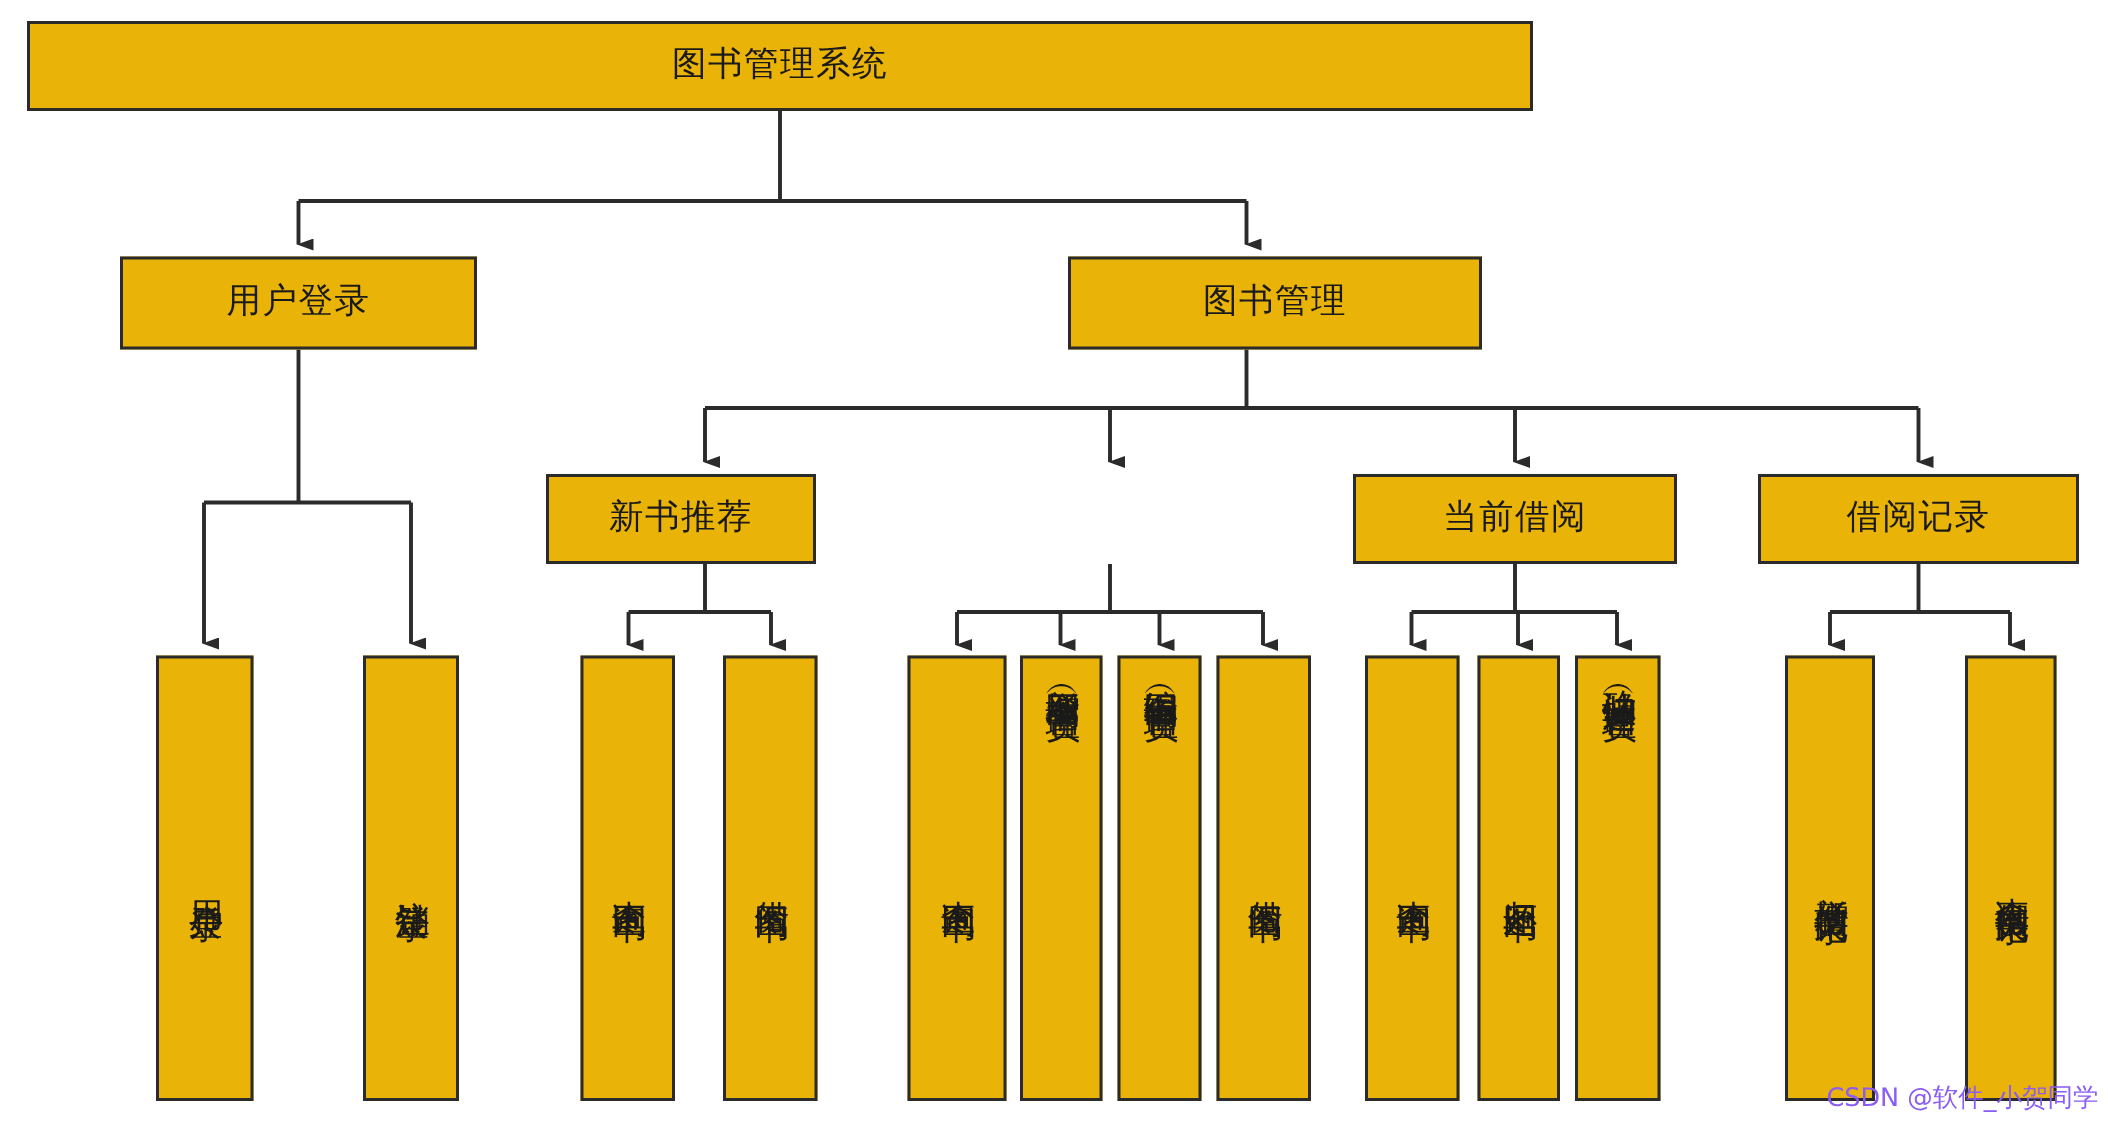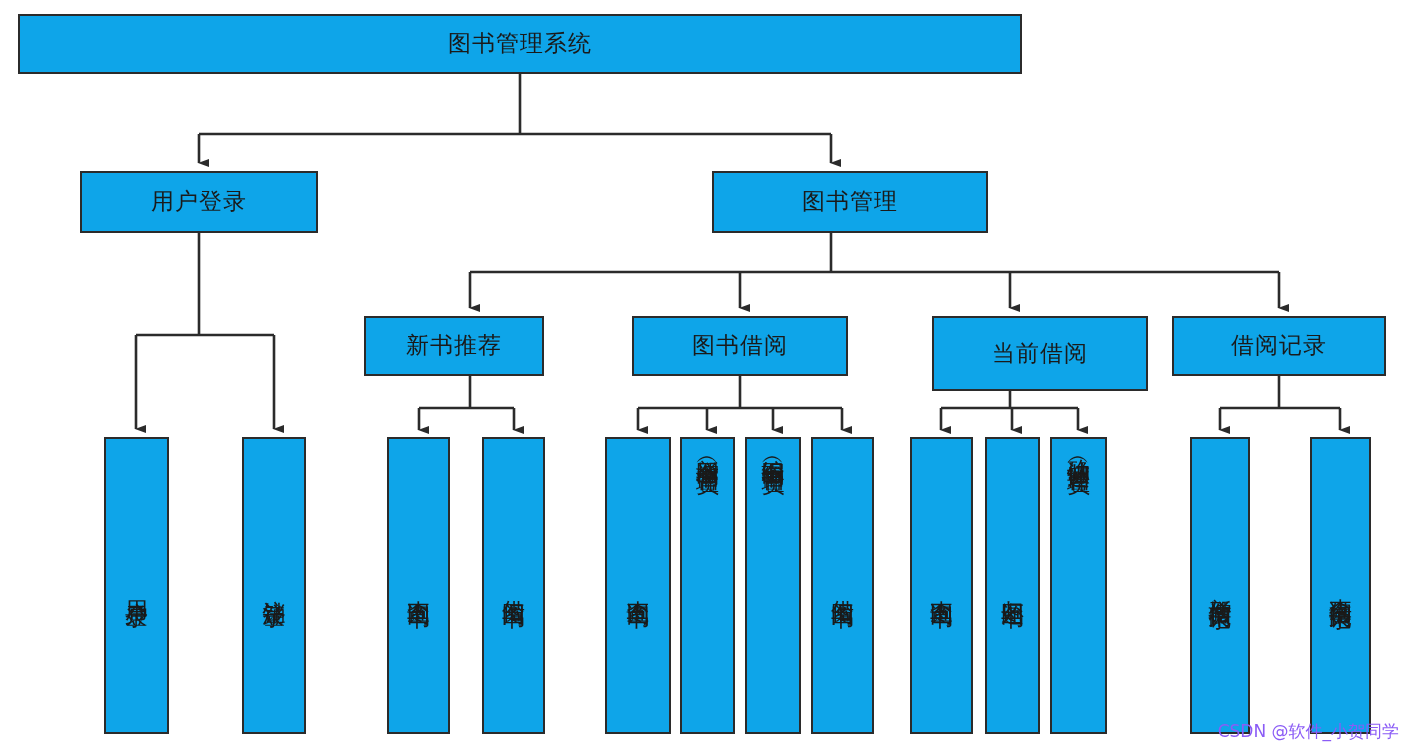--- a/index.html
+++ b/index.html
@@ -22,21 +22,21 @@
   svg.diagram-canvas {
     position: absolute;
     left: 0;
     top: 0;
     width: 1405px;
     height: 747px;
   }
   .node-box {
     position: absolute;
     box-sizing: border-box;
-    background: #0ea5e9;
+    background: #eab308;
     border: 2.5px solid #2b2b2b;
     display: flex;
     align-items: center;
     justify-content: center;
     overflow: hidden;
   }
   .node-label-h {
     font-size: 23px;
     color: #1a1a1a;
     letter-spacing: 1px;
@@ -136,24 +136,21 @@
   <div class="node-box" id="box-l2-0" style="left: 80px; top: 171px; width: 238px; height: 62px;">
     <span class="node-label-h">用户登录</span>
   </div>
   <div class="node-box" id="box-l2-1" style="left: 712px; top: 171px; width: 276px; height: 62px;">
     <span class="node-label-h">图书管理</span>
   </div>
 
   <div class="node-box" id="box-l3-0" style="left: 364px; top: 316px; width: 180px; height: 60px; align-items: center;">
     <span class="node-label-h">新书推荐</span>
   </div>
-  <div class="node-box" id="box-l3-1" style="left: 632px; top: 316px; width: 216px; height: 60px;">
-    <span class="node-label-h">图书借阅</span>
-  </div>
-  <div class="node-box" id="box-l3-2" style="left: 902px; top: 316px; width: 216px; height: 75px; margin-left: 30px;">
+  <div class="node-box" id="box-l3-2" style="left: 902px; top: 316px; width: 216px; height: 60px;">
     <span class="node-label-h">当前借阅</span>
   </div>
   <div class="node-box" id="box-l3-3" style="left: 1172px; top: 316px; width: 214px; height: 60px;">
     <span class="node-label-h">借阅记录</span>
   </div>
 
   <div class="node-box leaf centerv" id="box-leaf-0" style="left: 104px; top: 437px; width: 65px; height: 297px;">
     <span class="node-label-v">用户登录</span>
   </div>
   <div class="node-box leaf centerv" id="box-leaf-1" style="left: 242px; top: 437px; width: 64px; height: 297px;">

